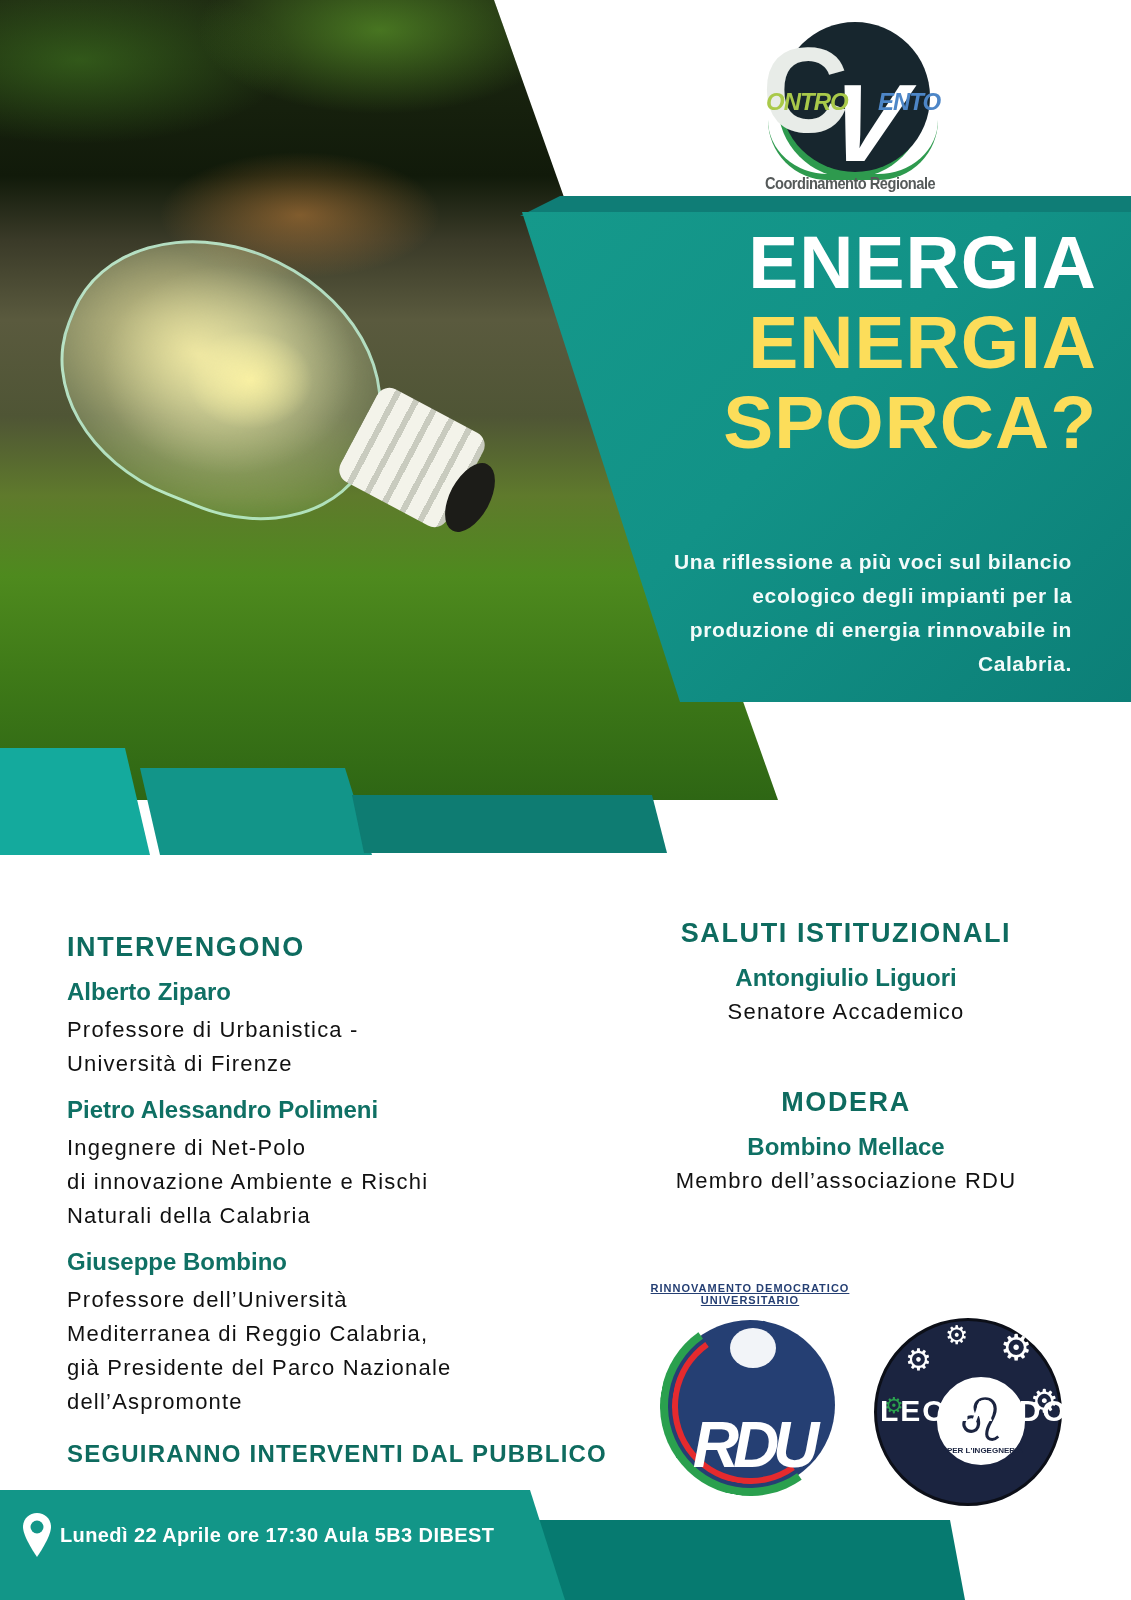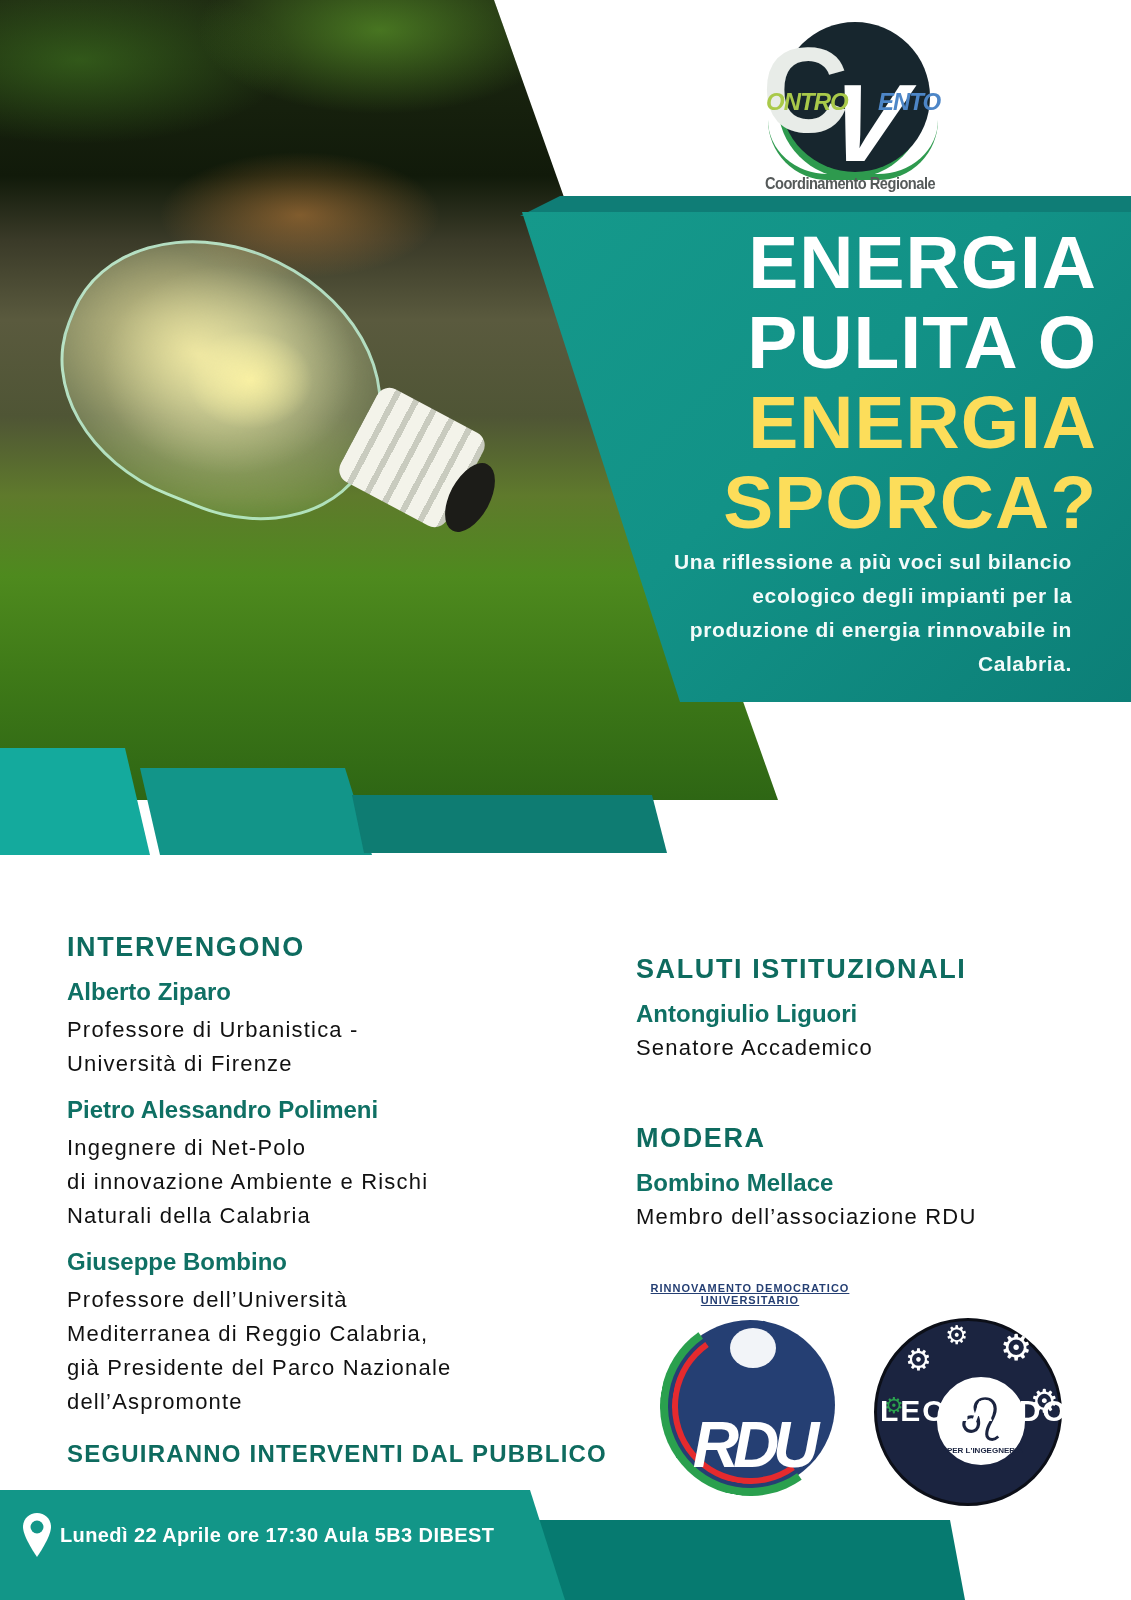--- a/index.html
+++ b/index.html
@@ -109,21 +109,21 @@
     .speaker-role {
       font: 400 22px "Liberation Sans", sans-serif; color: #111; line-height: 34px;
       letter-spacing: 1.2px; margin-top: 6px; white-space: pre-line;
     }
     .footer-note {
       position: absolute; left: 67px; top: 1440px;
       font: 900 24px "Liberation Sans", sans-serif; color: #0e6b5f; letter-spacing: 1.2px;
     }
 
     
-    .right-col { position: absolute; right: 75px; top: 954px; width: 420px; text-align: left; }
+    .right-col { position: absolute; right: 75px; top: 918px; width: 420px; text-align: center; }
     .right-col .speaker-name { }
     .right-col .speaker-role { margin-top: 2px; }
     .modera-block { margin-top: 58px; }
 
     
     .rdu {
       position: absolute; left: 665px; top: 1320px; width: 170px; height: 170px; border-radius: 50%;
       background: #253f73;
     }
     .rdu-ring {
@@ -209,21 +209,20 @@
   <div class="logo-v">V</div>
   <span class="logo-word-1">ONTRO</span>
   <span class="logo-word-2">ENTO</span>
   <div class="logo-sub">Coordinamento Regionale</div>
 </div>
 
 <div class="banner-shadow"></div>
 <div class="banner"></div>
 <h1 class="title">
   <span class="title-line t-white">ENERGIA</span>
-  <span class="title-line t-white">PULITA O</span>
   <span class="title-line t-yellow">ENERGIA</span>
   <span class="title-line t-yellow">SPORCA?</span>
 </h1>
 <p class="subtitle">Una riflessione a più voci sul bilancio ecologico degli impianti per la produzione di energia rinnovabile in Calabria.</p>
 
 <div class="stripe stripe-1b"></div>
 <div class="stripe" style="left:0;top:748px;width:150px;height:107px;background:#14aa9d;clip-path:polygon(0 0,125px 0,150px 107px,0 107px);"></div>
 <div class="stripe" style="left:140px;top:768px;width:232px;height:87px;background:#129589;clip-path:polygon(0 0,205px 0,232px 87px,20px 87px);"></div>
 <div class="stripe" style="left:352px;top:795px;width:315px;height:58px;background:#0e7c72;clip-path:polygon(0 0,300px 0,315px 58px,12px 58px);"></div>
 

